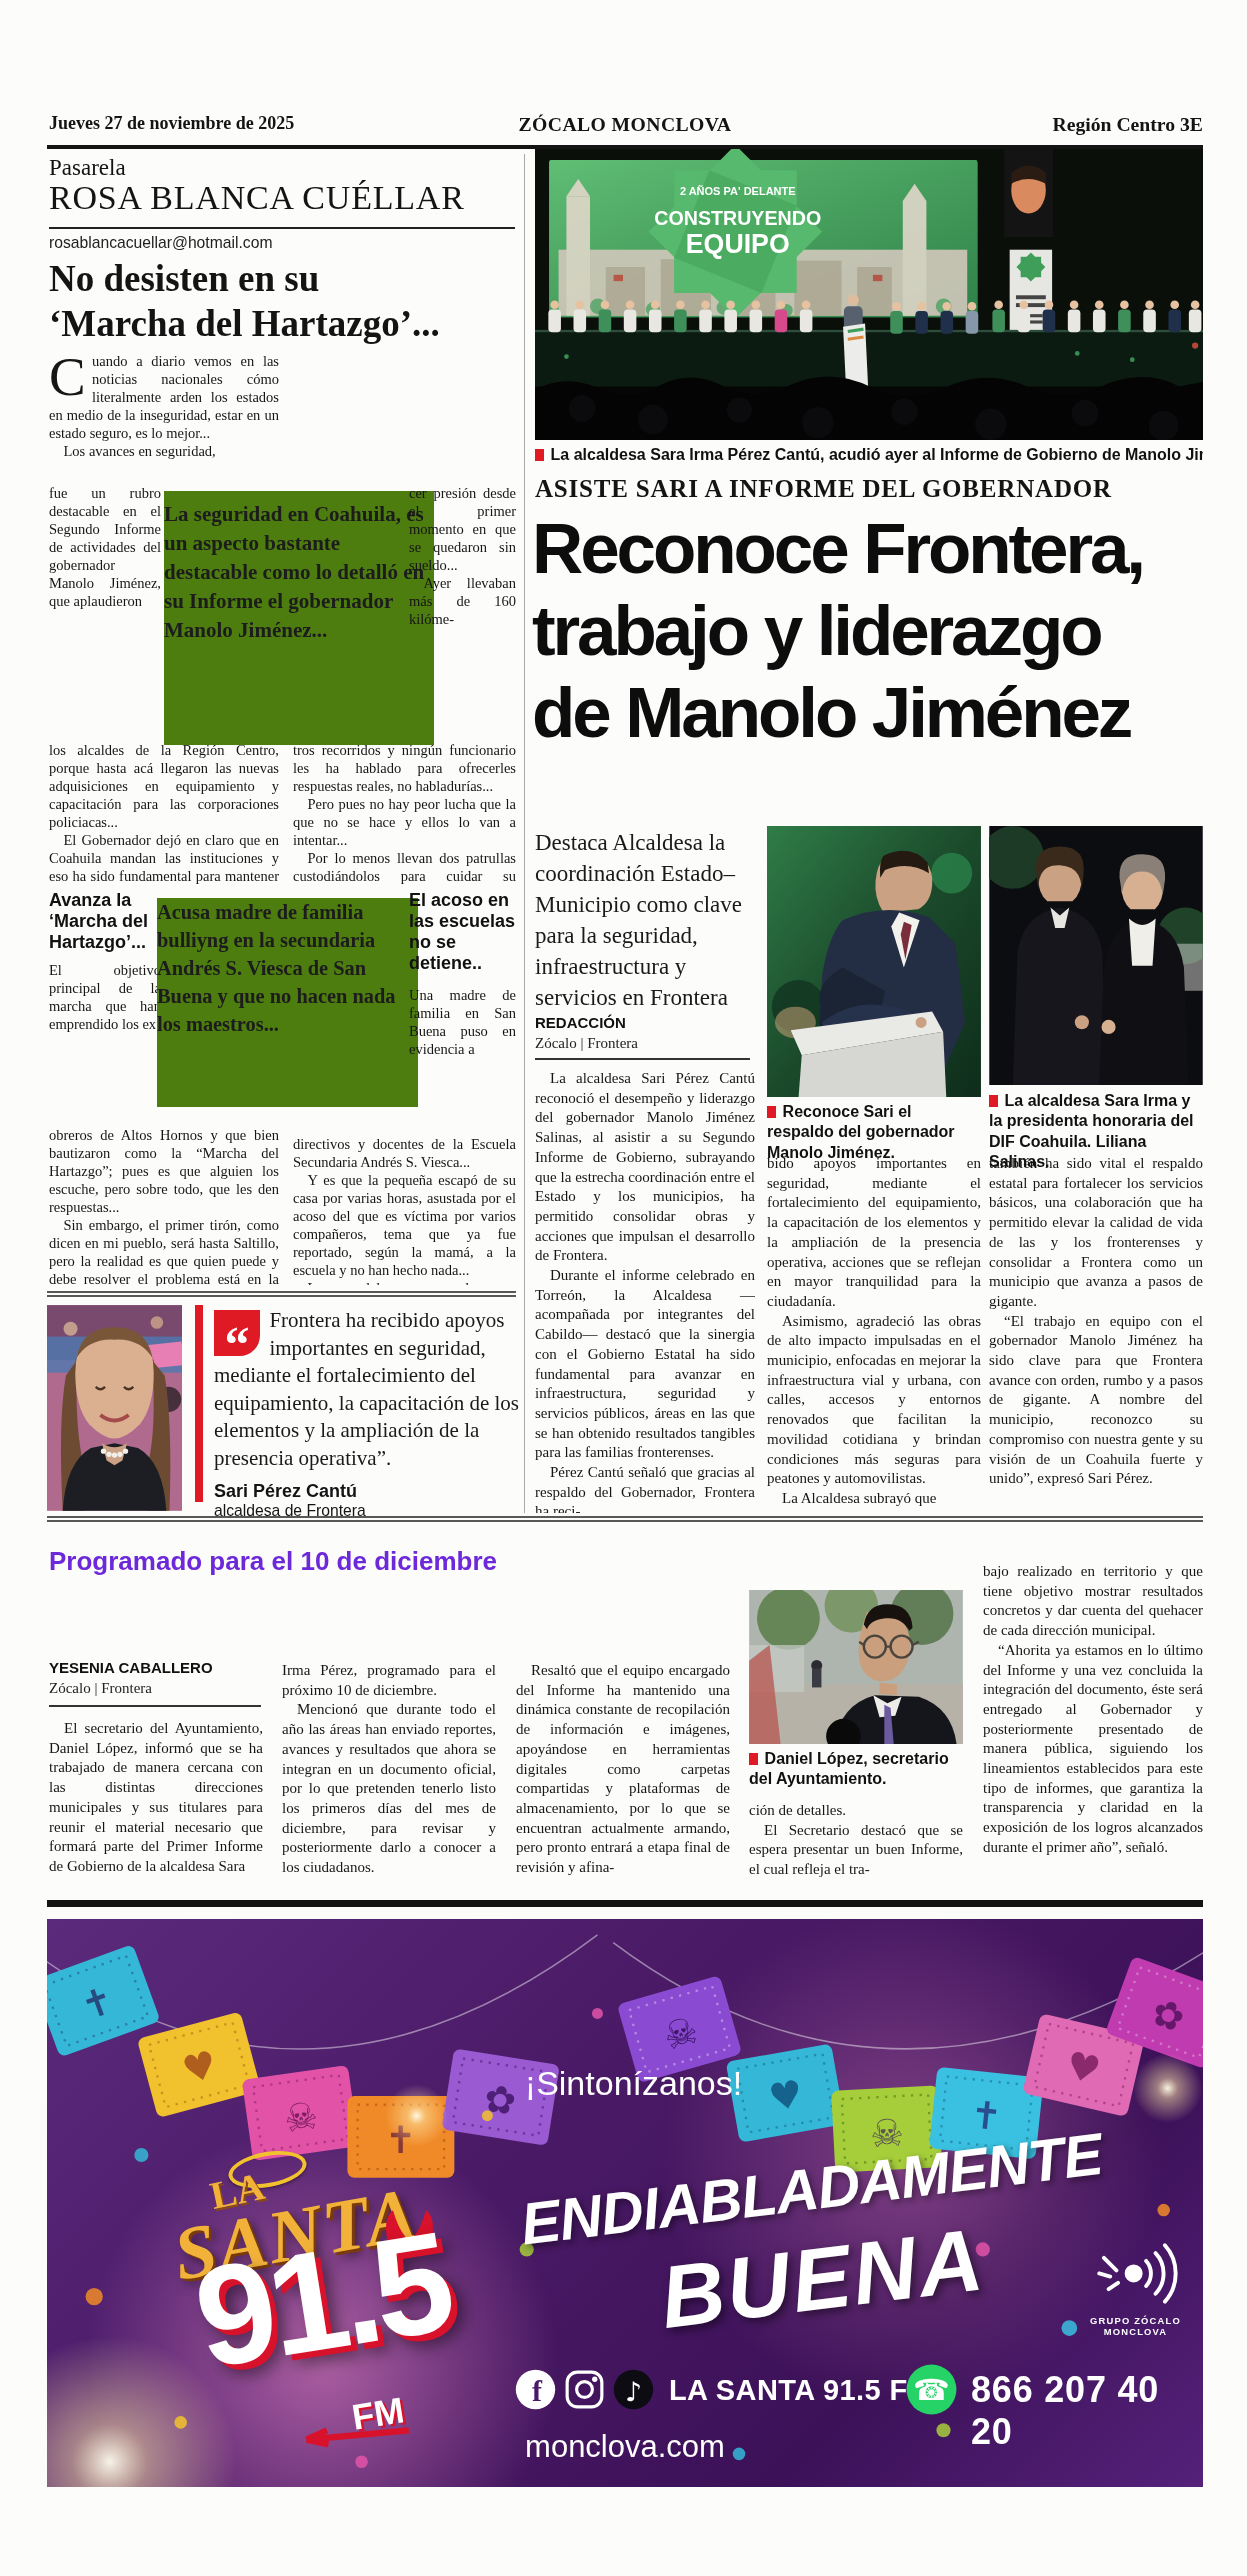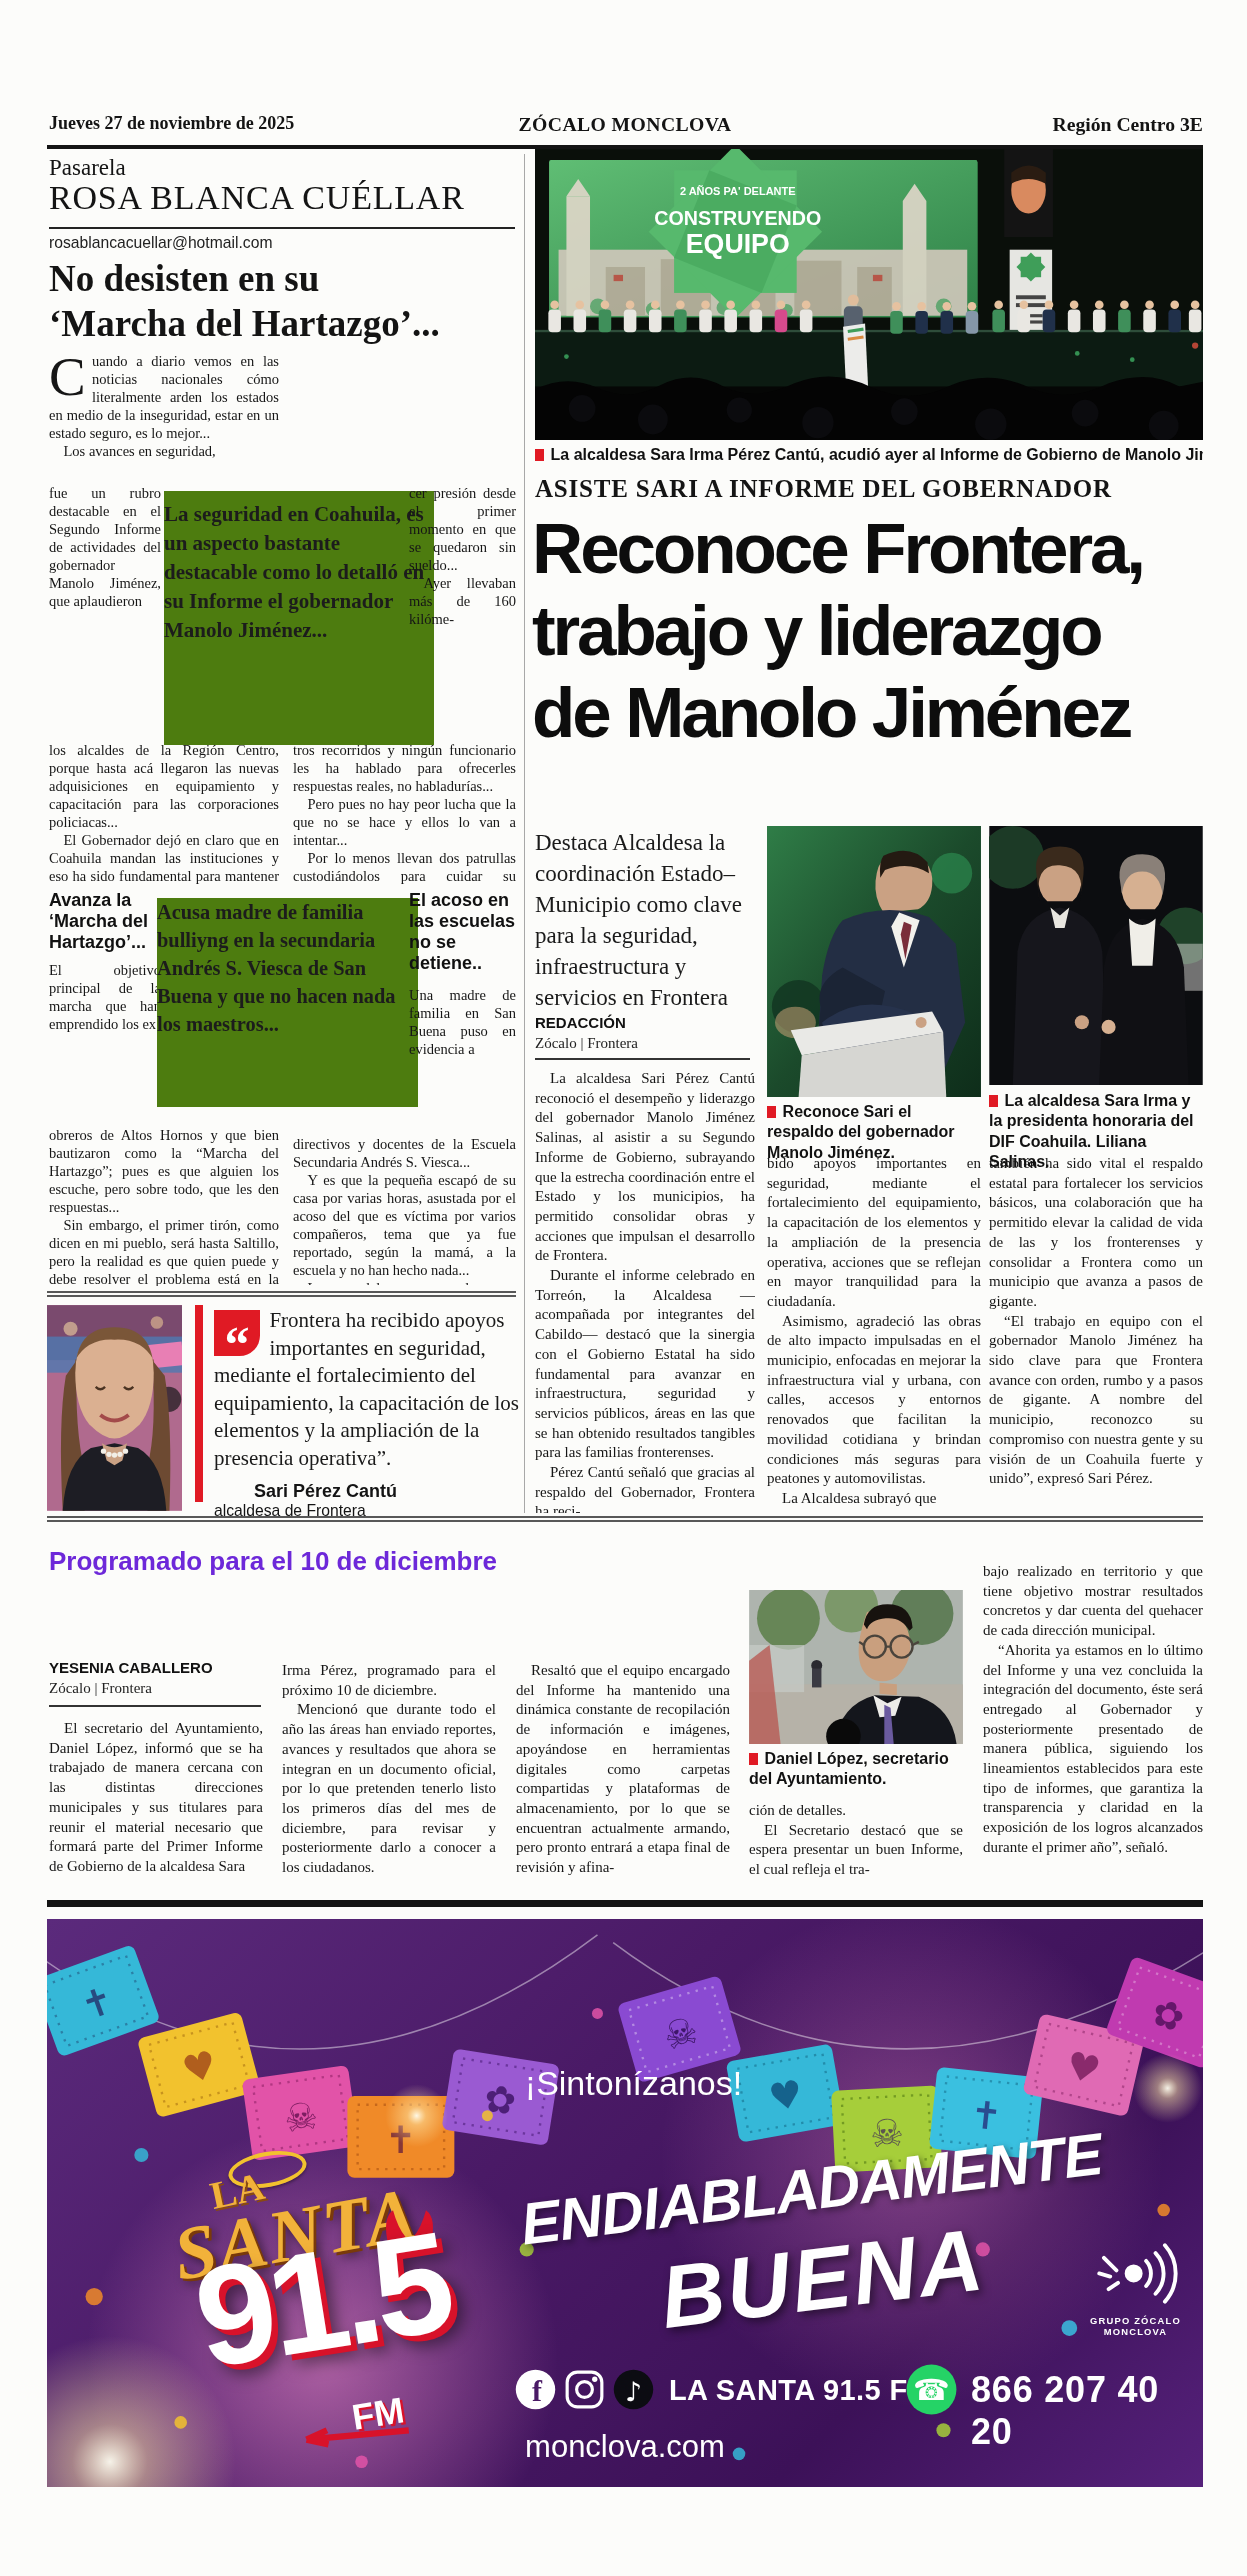--- a/index.html
+++ b/index.html
@@ -89,21 +89,21 @@
           <circle cx="100" cy="186" r="3.4"></circle>
         </g>
     </svg>
   </div>
   <div class="abs" style="left:195px;top:1305px;width:7.9px;height:197px;background:#e01a24;"></div>
   <div class="abs" style="left:214px;top:1307px;width:305px;height:204px;">
     <div style="float:left;width:46px;height:46px;background:#e01a24;border-radius:0 0 20.4px 0;margin:3.1px 9.4px 4.7px 0;text-align:center;">
       <span style="color:#fff;font-family:'Liberation Serif',serif;font-weight:bold;font-size:50px;line-height:68px;">“</span>
     </div>
     <div class="serif" style="font-size:21px;line-height:27.5px;color:#1a1a1a;">Frontera ha recibido apoyos importantes en seguridad, mediante el fortalecimiento del equipamiento, la capacitación de los elementos y la ampliación de la presencia operativa”.</div>
-    <div class="sans" style="font-weight:bold;font-size:18px;margin-top:9.4px;margin-left:40px;">Sari Pérez Cantú</div>
+    <div class="sans" style="font-weight:bold;font-size:18px;margin-top:9.4px;">Sari Pérez Cantú</div>
     <div class="sans" style="font-size:15.7px;">alcaldesa de Frontera</div>
   </div>
 
   <div class="abs" style="left:524px;top:154px;width:0.8px;height:1359px;background:#a8a8a8;"></div>
 
   <div class="abs" style="left:535px;top:149px;width:668px;height:291px;">
     <svg width="668" height="291" viewBox="0 0 850 370">
       <rect width="850" height="370" fill="#050605"></rect>
       <rect x="0" y="0" width="850" height="250" fill="#0a0f0a"></rect>
 

